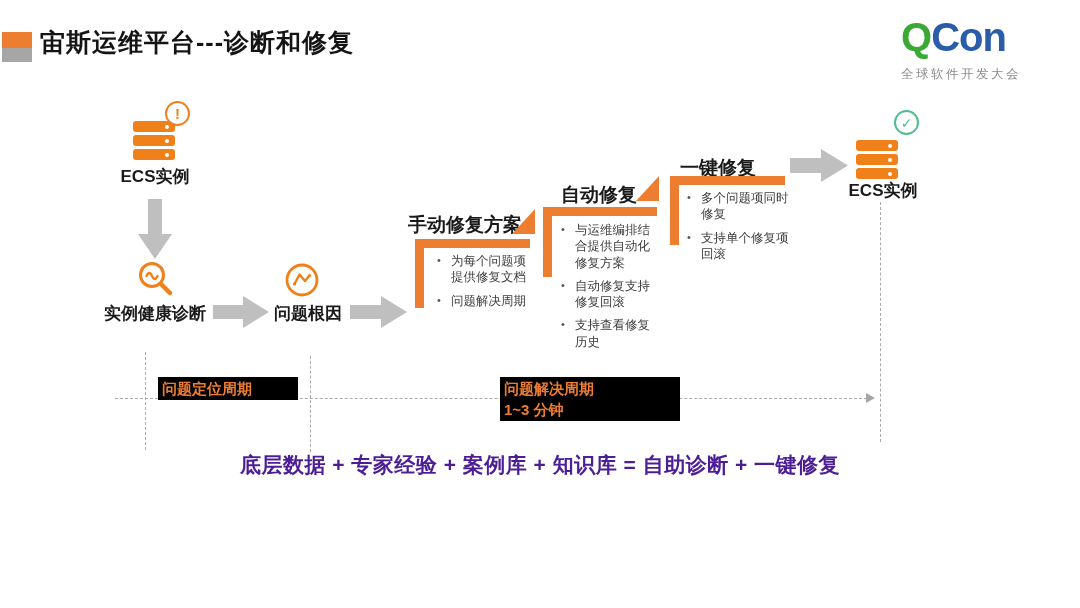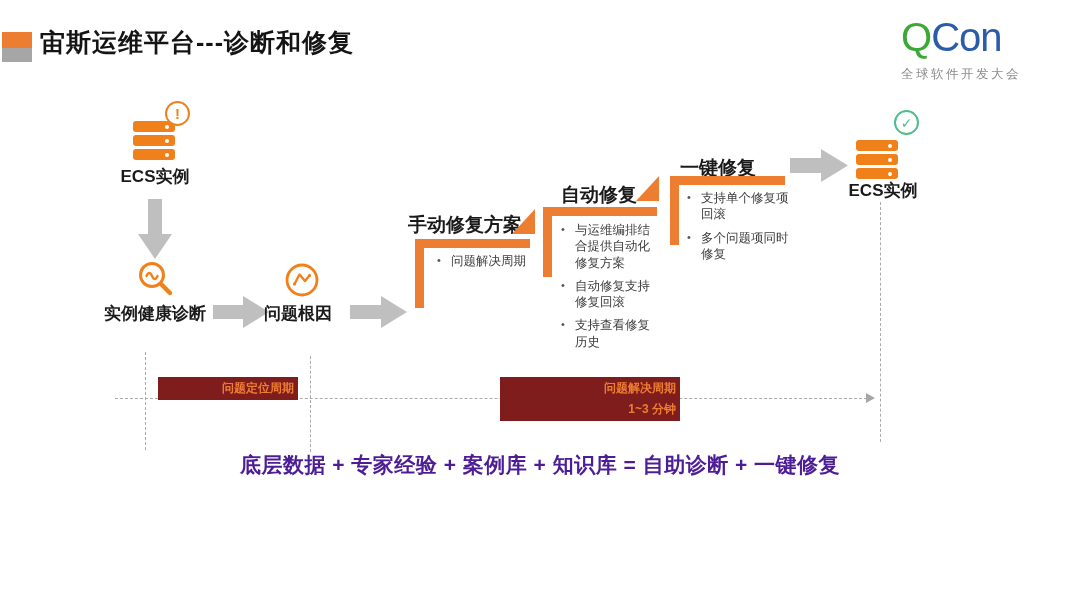--- a/index.html
+++ b/index.html
@@ -6,21 +6,21 @@
   * { box-sizing:border-box; font-family:"Liberation Sans","DejaVu Sans",sans-serif; }
   #slide {
     position:relative; width:1080px; height:608px; background:#ffffff;
     overflow:hidden; margin:0 auto;
   }
   
   .mark-orange { position:absolute; left:2px; top:32px; width:30px; height:16px; background:#ED7D31; }
   .mark-gray   { position:absolute; left:2px; top:48px; width:30px; height:14px; background:#A6A6A6; }
   .slide-title { position:absolute; left:40px; top:26px; font-size:25px; font-weight:800; color:#141414; letter-spacing:1px;text-align:right; }
   .qcon { position:absolute; left:901px; top:16px; width:140px; text-align:left; }
-  .qcon .wordmark { font-size:40px; font-weight:400; letter-spacing:-1px; line-height:42px; }
+  .qcon .wordmark { font-size:40px; font-weight:700; letter-spacing:-1px; line-height:42px; }
   .qcon .q   { color:#3BA935; }
   .qcon .con { color:#2A5CAA; }
   .qcon .sub { margin-top:8px; font-size:12.5px; letter-spacing:2.5px; color:#8c8c8c; }
 
   
   .abs { position:absolute; }
   .orange-bar { position:absolute; background:#ED7D31; }
   .node-label { position:absolute; text-align:center; font-size:17px; font-weight:600; color:#1a1a1a; }
   .step-title { position:absolute; font-size:19px; font-weight:800; color:#1a1a1a; white-space:nowrap; }
   .bullets { position:absolute; }
@@ -39,21 +39,21 @@
   }
   .warn  { border:2.5px solid #F0811A; color:#F0811A; font-size:15px; }
   .check { border:2.5px solid #4DBE8C; color:#4DBE8C; font-size:14px; }
 
   
   .vdash { position:absolute; width:0; border-left:1.5px dashed #ABABAB; }
   .hdash { position:absolute; height:0; border-top:1.5px dashed #ABABAB; }
   .hdash-arrow { position:absolute; width:0; height:0;
     border-left:9px solid #A6A6A6; border-top:5px solid transparent; border-bottom:5px solid transparent; }
 
-  .period { position:absolute; text-align:right; background:#7f1d1d; color:#ED7D31; font-weight:700; font-size:12px; line-height:21px; padding:1px 4px; }
+  .period { position:absolute; text-align:left; background:#000000; color:#ED7D31; font-weight:700; font-size:15px; line-height:21px; padding:1px 4px; }
 
   .formula { position:absolute; left:0; top:451px; width:1080px; text-align:center; font-size:21px; font-weight:800; color:#4c1d95; letter-spacing:0.5px; }
 
   svg { display:block; }
 </style>
 </head>
 <body>
 
 <div id="slide">
 
@@ -88,54 +88,55 @@
   <svg class="abs" style="left:213px; top:296px;" width="56" height="32">
     <polygon points="0,9 30,9 30,0 56,16 30,32 30,23 0,23" fill="#BFBFBF"></polygon>
   </svg>
 
   <svg class="abs" style="left:283px; top:261px;" width="38" height="38">
     <circle cx="19" cy="19" r="15" fill="none" stroke="#F0811A" stroke-width="2.8"></circle>
     <polyline points="11.5,23 16.5,13.5 22,20 26.5,14.5" fill="none" stroke="#F0811A" stroke-width="2.4" stroke-linecap="round" stroke-linejoin="round"></polyline>
     <circle cx="11.5" cy="23" r="1.6" fill="#F0811A"></circle>
     <circle cx="26.5" cy="14.5" r="1.6" fill="#F0811A"></circle>
   </svg>
-  <div class="node-label" style="left:252px; top:302px; width:92px;text-align:center;">问题根因</div>
+  <div class="node-label" style="left:262px; top:302px; width:92px;text-align:center;">问题根因</div>
 
   <svg class="abs" style="left:350px; top:296px;" width="57" height="32">
     <polygon points="0,9 31,9 31,0 57,16 31,32 31,23 0,23" fill="#BFBFBF"></polygon>
   </svg>
 
   <div class="step-title" style="left:408px; top:212px;">手动修复方案</div>
   <svg class="abs" style="left:512px; top:209px;" width="23" height="25">
     <polygon points="0,25 23,25 23,0" fill="#ED7D31"></polygon>
   </svg>
   <div class="orange-bar" style="left:415px; top:239px; width:115px; height:9px;"></div>
   <div class="orange-bar" style="left:415px; top:239px; width:9px; height:69px;"></div>
   <div class="bullets" style="left:434px; top:253px; width:97px;">
+    <div class="bullet">为每个问题项提供修复文档</div>
     <div class="bullet">问题解决周期</div>
   </div>
 
   <div class="step-title" style="left:561px; top:182px;">自动修复</div>
   <svg class="abs" style="left:636px; top:176px;" width="23" height="25">
     <polygon points="0,25 23,25 23,0" fill="#ED7D31"></polygon>
   </svg>
   <div class="orange-bar" style="left:543px; top:207px; width:114px; height:9px;"></div>
   <div class="orange-bar" style="left:543px; top:207px; width:9px; height:70px;"></div>
   <div class="bullets" style="left:558px; top:222px; width:99px;">
     <div class="bullet">与运维编排结合提供自动化修复方案</div>
     <div class="bullet">自动修复支持修复回滚</div>
     <div class="bullet">支持查看修复历史</div>
   </div>
 
   <div class="step-title" style="left:680px; top:155px;">一键修复</div>
   <div class="orange-bar" style="left:670px; top:176px; width:115px; height:9px;"></div>
   <div class="orange-bar" style="left:670px; top:176px; width:9px; height:69px;"></div>
   <div class="bullets" style="left:684px; top:190px; width:108px;">
+    <div class="bullet">多个问题项同时修复</div>
     <div class="bullet">支持单个修复项回滚</div>
-    <div class="bullet">多个问题项同时修复</div>
   </div>
 
   <svg class="abs" style="left:790px; top:149px;" width="58" height="33">
     <polygon points="0,9 31,9 31,0 58,16.5 31,33 31,24 0,24" fill="#BFBFBF"></polygon>
   </svg>
 
   <div class="server" style="left:856px; top:140px;">
     <div class="srv-bar"></div>
     <div class="srv-bar"></div>
     <div class="srv-bar"></div>

